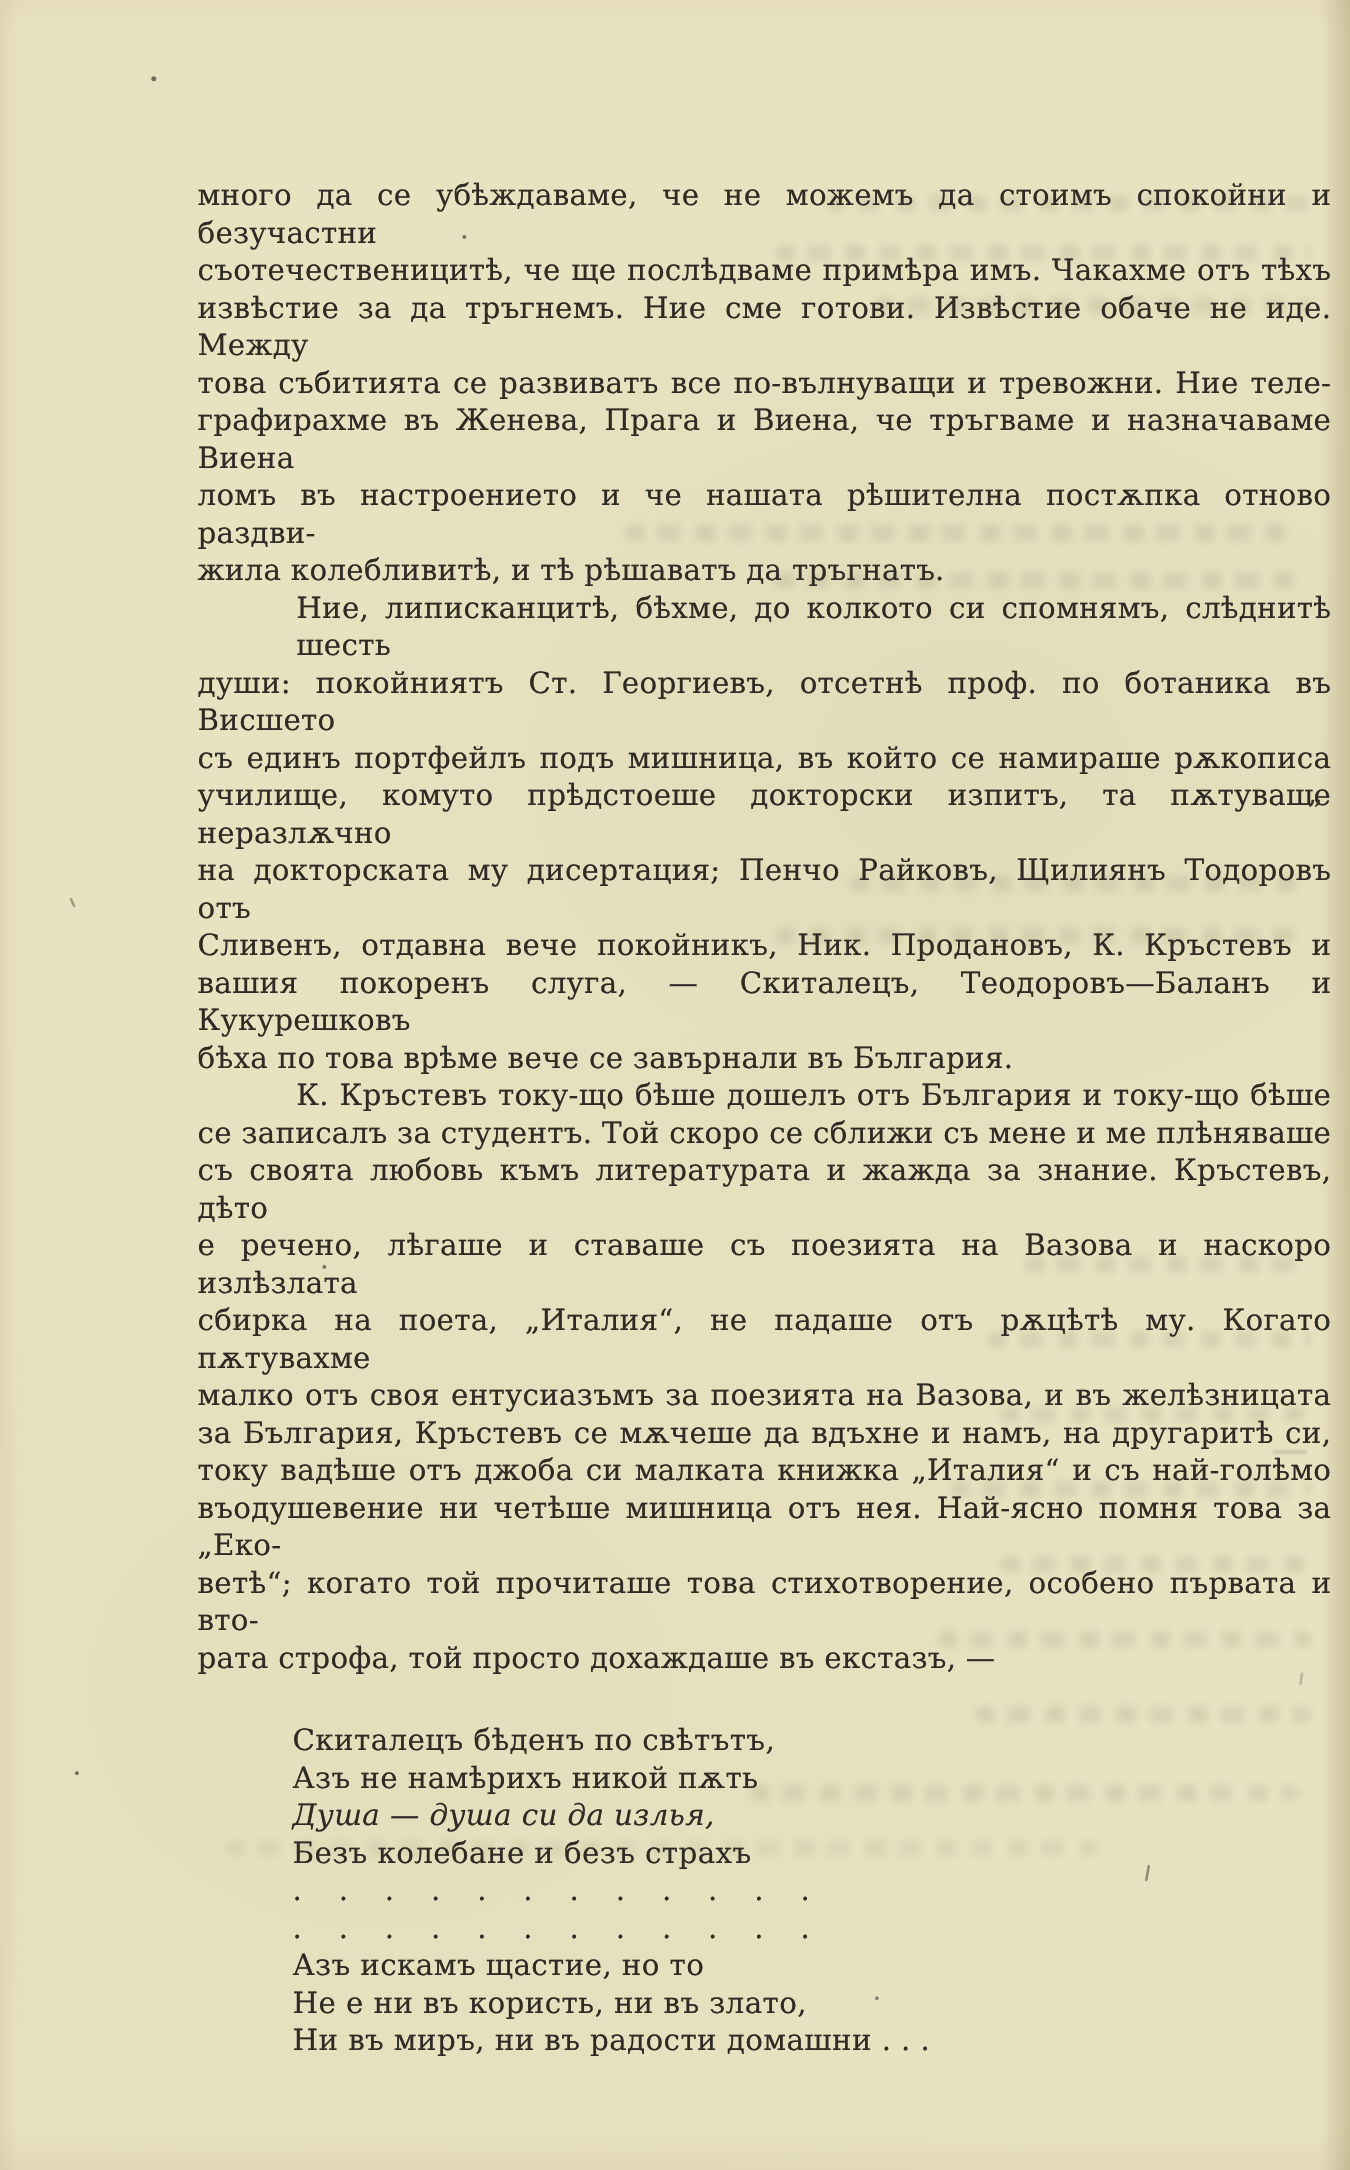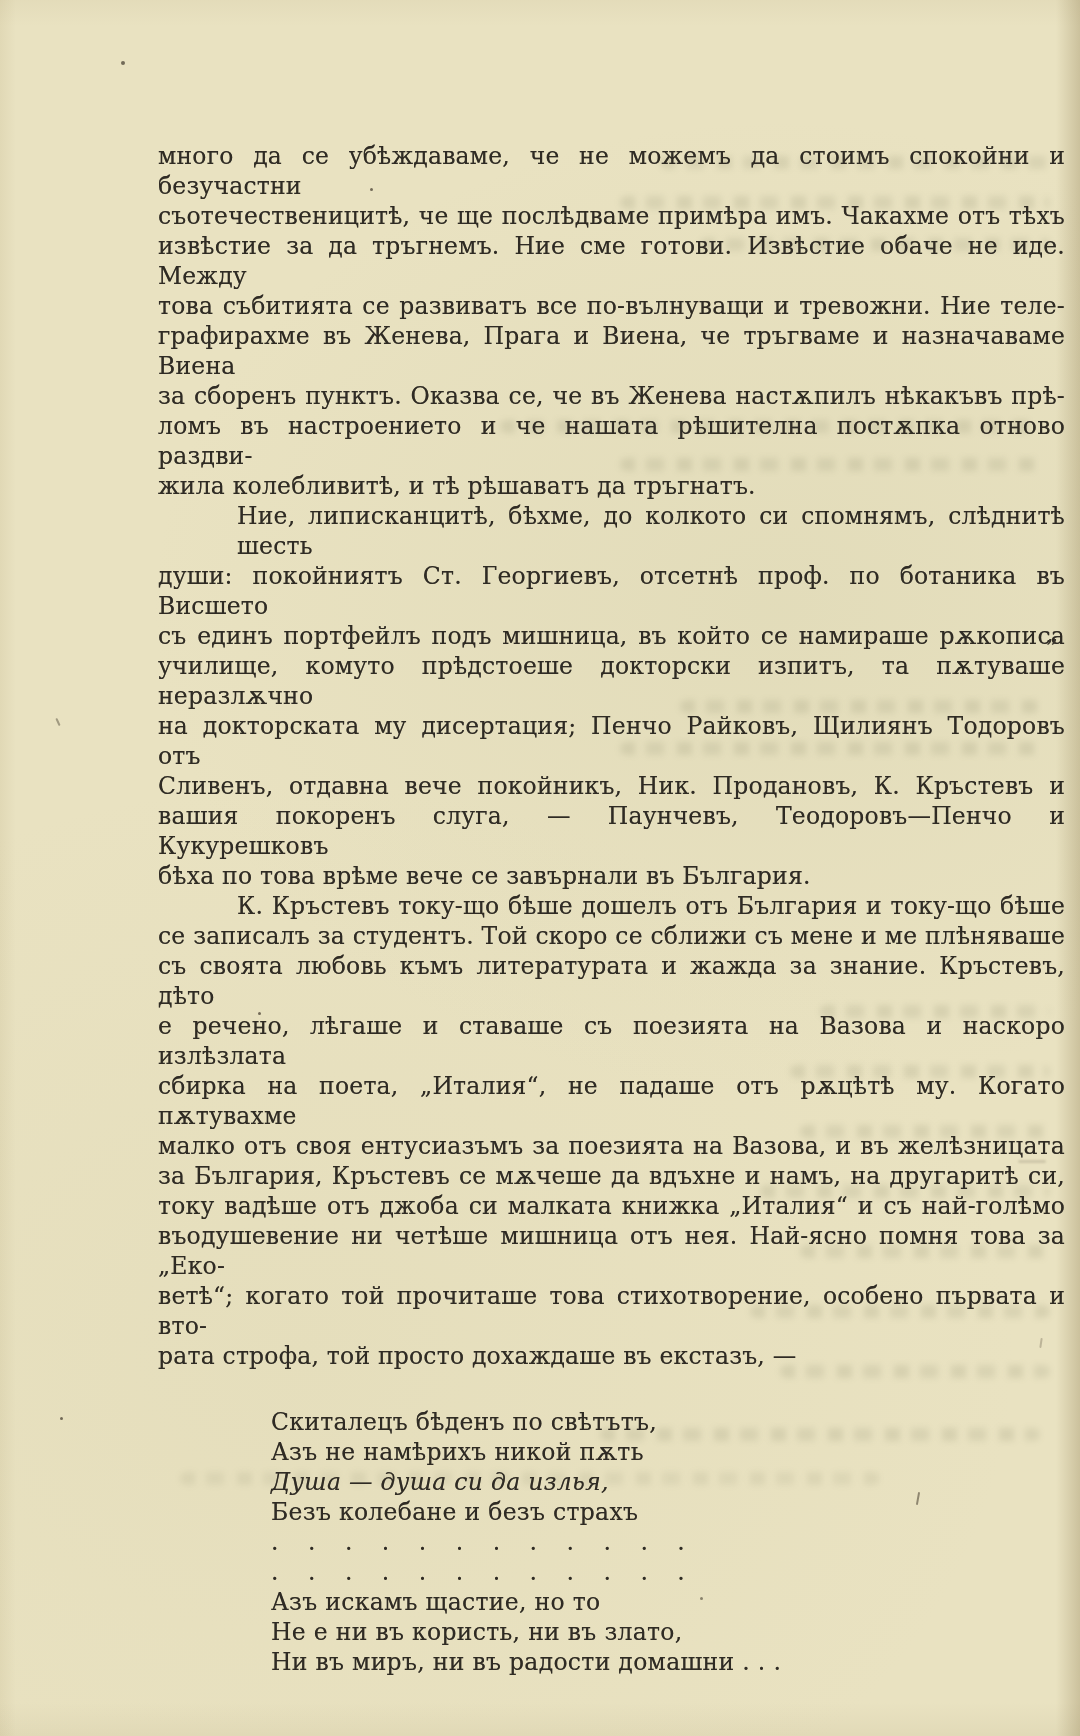--- a/index.html
+++ b/index.html
@@ -26,21 +26,21 @@
   }
   .line{
     text-align:justify;
     text-align-last:justify;
     letter-spacing:0.2px;
     text-shadow:0 0 0.5px rgba(47,44,38,0.55);
     white-space:normal;
   }
   .line.last{text-align-last:left;}
   .line.ind{padding-left:79px;}
-  .poem{margin-top:36px;margin-left:113px;}
+  .poem{margin-top:36px;margin-left:76px;}
   .poem .line{text-align:left;text-align-last:left;letter-spacing:0.3px;}
   .poem .it{font-style:italic;}
   .poem .dots{
     word-spacing:20px;letter-spacing:1px;
     text-align:left;text-align-last:left;
   }
   
   .smudge{
     position:absolute;height:13px;border-radius:7px;
     background:repeating-linear-gradient(90deg,
@@ -76,30 +76,29 @@
   <div class="smudge" style="left:600px;top:1428px;width:440px;"></div>
   <div class="smudge" style="left:180px;top:1472px;width:700px;opacity:0.35;"></div>
 
   <div class="textblock">
     <div id="paragraphs">
         <div class="line">много да се убѣждаваме, че не можемъ да стоимъ спокойни и безучастни</div>
         <div class="line">съотечественицитѣ, че ще послѣдваме примѣра имъ. Чакахме отъ тѣхъ</div>
         <div class="line">извѣстие за да тръгнемъ. Ние сме готови. Извѣстие обаче не иде. Между</div>
         <div class="line">това събитията се развиватъ все по-вълнуващи и тревожни. Ние теле-</div>
         <div class="line">графирахме въ Женева, Прага и Виена, че тръгваме и назначаваме Виена</div>
-        <div class="line">за сборенъ пунктъ. Оказва се, че въ Женева настѫпилъ нѣкакъвъ прѣ-</div>
         <div class="line">ломъ въ настроението и че нашата рѣшителна постѫпка отново раздви-</div>
         <div class="line last">жила колебливитѣ, и тѣ рѣшаватъ да тръгнатъ.</div>
         <div class="line ind">Ние, липисканцитѣ, бѣхме, до колкото си спомнямъ, слѣднитѣ шесть</div>
         <div class="line">души: покойниятъ Ст. Георгиевъ, отсетнѣ проф. по ботаника въ Висшето</div>
         <div class="line">съ единъ портфейлъ подъ мишница, въ който се намираше рѫкописа</div>
         <div class="line">училище, комуто прѣдстоеше докторски изпитъ, та пѫтуваше неразлѫчно</div>
         <div class="line">на докторската му дисертация; Пенчо Райковъ, Щилиянъ Тодоровъ отъ</div>
         <div class="line">Сливенъ, отдавна вече покойникъ, Ник. Продановъ, К. Кръстевъ и</div>
-        <div class="line">вашия покоренъ слуга, — Паунчевъ, Теодоровъ—Пенчо и Кукурешковъ</div>
+        <div class="line">вашия покоренъ слуга, — Скиталецъ, Теодоровъ—Баланъ и Кукурешковъ</div>
         <div class="line last">бѣха по това врѣме вече се завърнали въ България.</div>
         <div class="line ind">К. Кръстевъ току-що бѣше дошелъ отъ България и току-що бѣше</div>
         <div class="line">се записалъ за студентъ. Той скоро се сближи съ мене и ме плѣняваше</div>
         <div class="line">съ своята любовь къмъ литературата и жажда за знание. Кръстевъ, дѣто</div>
         <div class="line">е речено, лѣгаше и ставаше съ поезията на Вазова и наскоро излѣзлата</div>
         <div class="line">сбирка на поета, „Италия“, не падаше отъ рѫцѣтѣ му. Когато пѫтувахме</div>
         <div class="line">малко отъ своя ентусиазъмъ за поезията на Вазова, и въ желѣзницата</div>
         <div class="line">за България, Кръстевъ се мѫчеше да вдъхне и намъ, на другаритѣ си,</div>
         <div class="line">току вадѣше отъ джоба си малката книжка „Италия“ и съ най-голѣмо</div>
         <div class="line">въодушевение ни четѣше мишница отъ нея. Най-ясно помня това за „Еко-</div>

